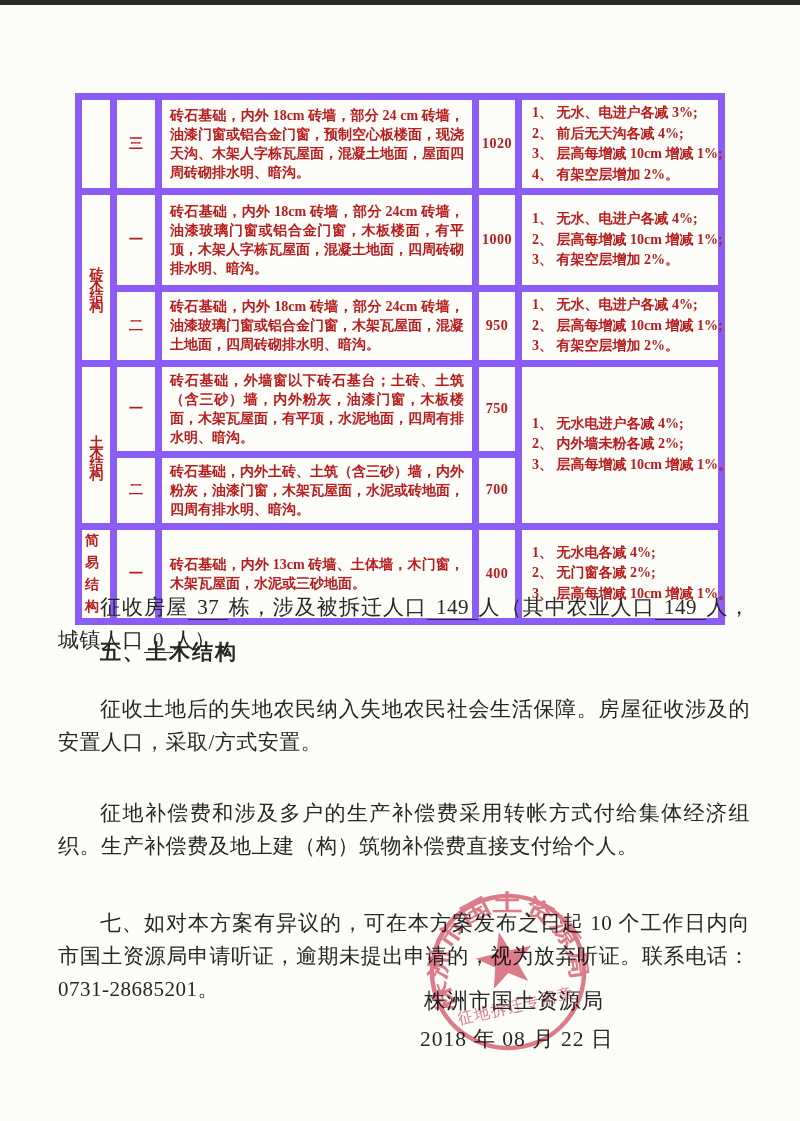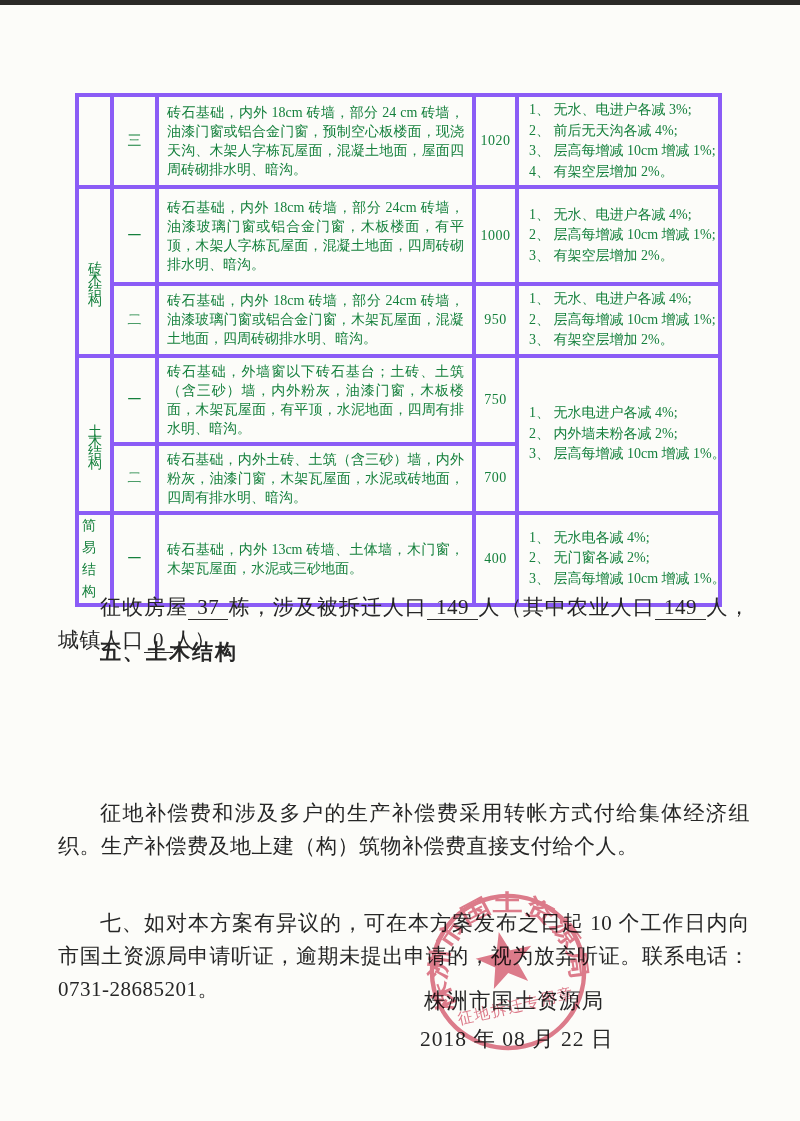--- a/index.html
+++ b/index.html
@@ -11,22 +11,22 @@
   }
   .scan-edge-top { position:absolute; left:0; top:0; width:800px; height:5px; background:#2b2a27; }
 
   
   table.comp {
     position:absolute; left:75px; top:93px;
     border-collapse:collapse; table-layout:fixed; width:643px;
     background:transparent;
   }
   table.comp td {
-    border:4px solid #8b5cf6; vertical-align:middle;
-    font-size:14px; color:#15803d;
+    border:7px solid #8b5cf6; vertical-align:middle;
+    font-size:14px; color:#b91c1c;font-weight:bold;
   }
   table.comp { border:2px solid #3e3e3c; }
   td.cat-v {
     writing-mode:vertical-rl; text-orientation:upright;
     text-align:center; letter-spacing:11px; font-size:14.5px; padding:0;
   }
   td.cat-h { text-align:left; line-height:22px; font-size:14.5px; padding:0 3px; }
   td.grade { text-align:center; font-size:15px; }
   td.desc  { padding:4px 8px; line-height:19px; text-align:justify; }
   td.price { text-align:center; font-size:15px; letter-spacing:0.5px;margin-left:24px; }
@@ -126,20 +126,21 @@
         <div class="note-line">2、 无门窗各减 2%;</div>
         <div class="note-line">3、 层高每增减 10cm 增减 1%。</div>
       </td>
     </tr>
   </tbody>
     </table>
 
   <div class="para" style="top:561px"><span>征收房屋</span><span class="uv">37</span><span>栋，涉及被拆迁人口</span><span class="uv">149</span><span>人（其中农业人口</span><span class="uv">149</span><span>人，城镇人口</span><span class="uv">0</span><span>人）。</span></div>
 
   <div class="sec-title" style="top:636px">五、土木结构</div>
+  <div class="para" style="top:663px">征收土地后的失地农民纳入失地农民社会生活保障。房屋征收涉及的安置人口，采取/方式安置。</div>
 
   <div class="para" style="top:767px">征地补偿费和涉及多户的生产补偿费采用转帐方式付给集体经济组织。生产补偿费及地上建（构）筑物补偿费直接支付给个人。</div>
 
   <div class="para" style="top:877px">七、如对本方案有异议的，可在本方案发布之日起 10 个工作日内向市国土资源局申请听证，逾期未提出申请的，视为放弃听证。联系电话：0731-28685201。</div>
 
   <div class="sig" style="top:986px; left:424px">株洲市国土资源局</div>
   <div class="sig" style="top:1024px; left:420px">2018 年 08 月 22 日</div>
 
   <div class="seal">
     <svg viewBox="-87 -87 174 174" width="174" height="174">

